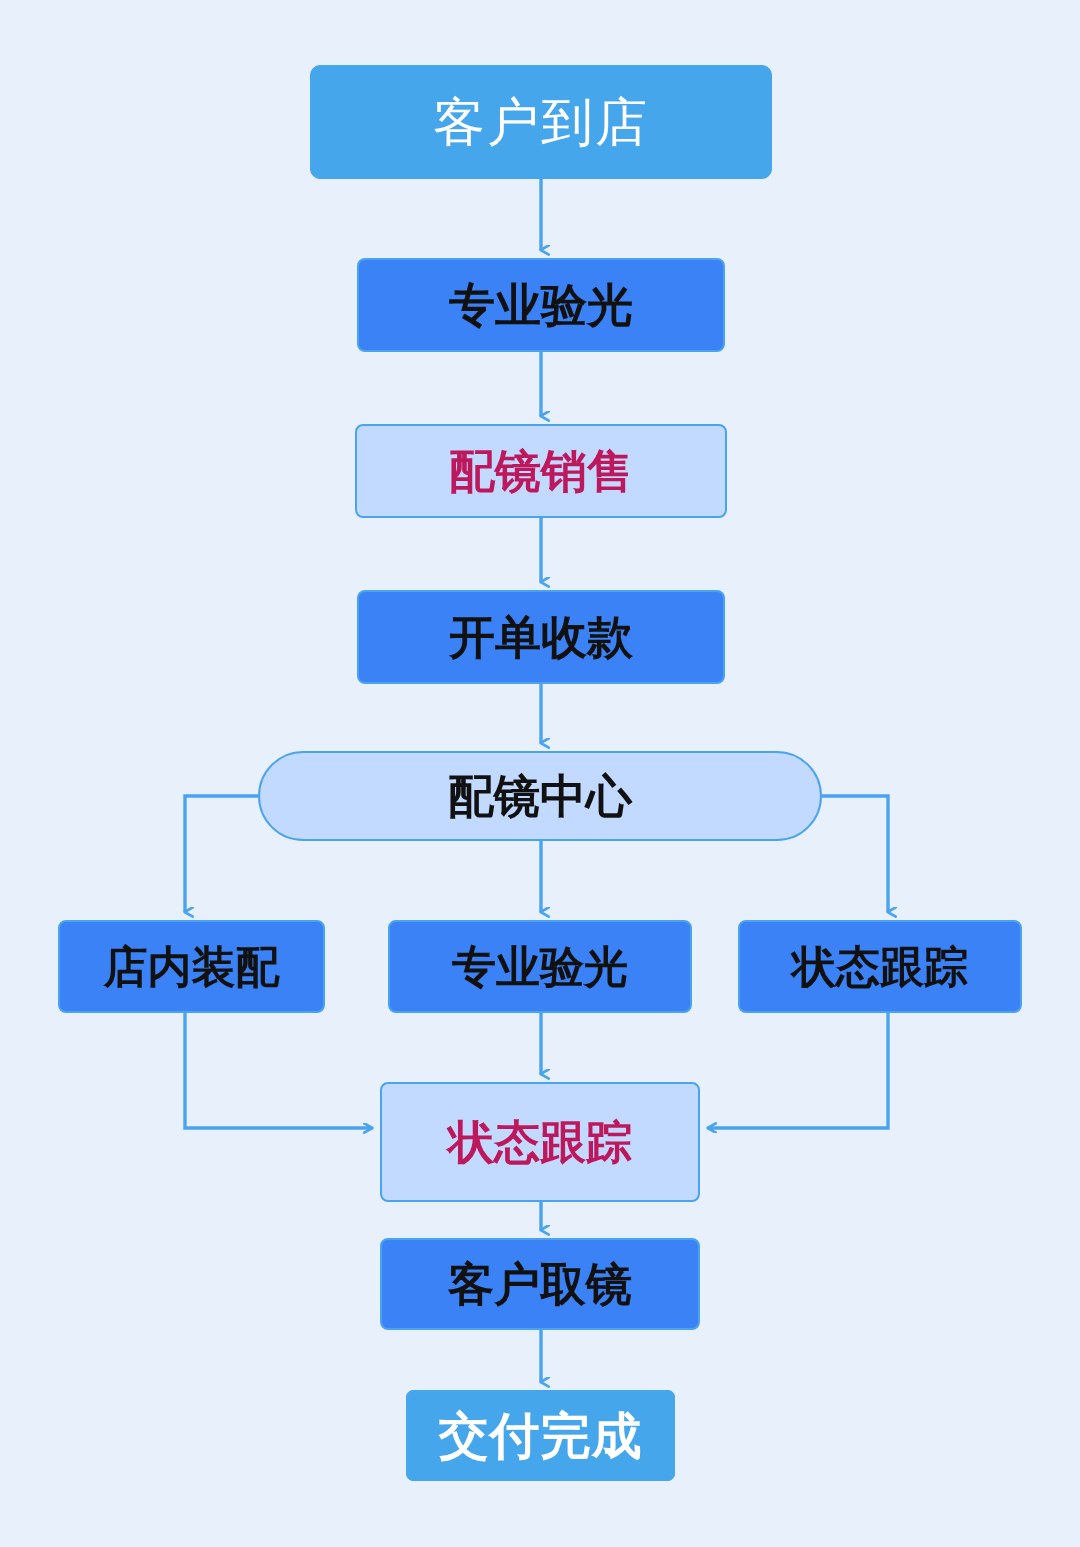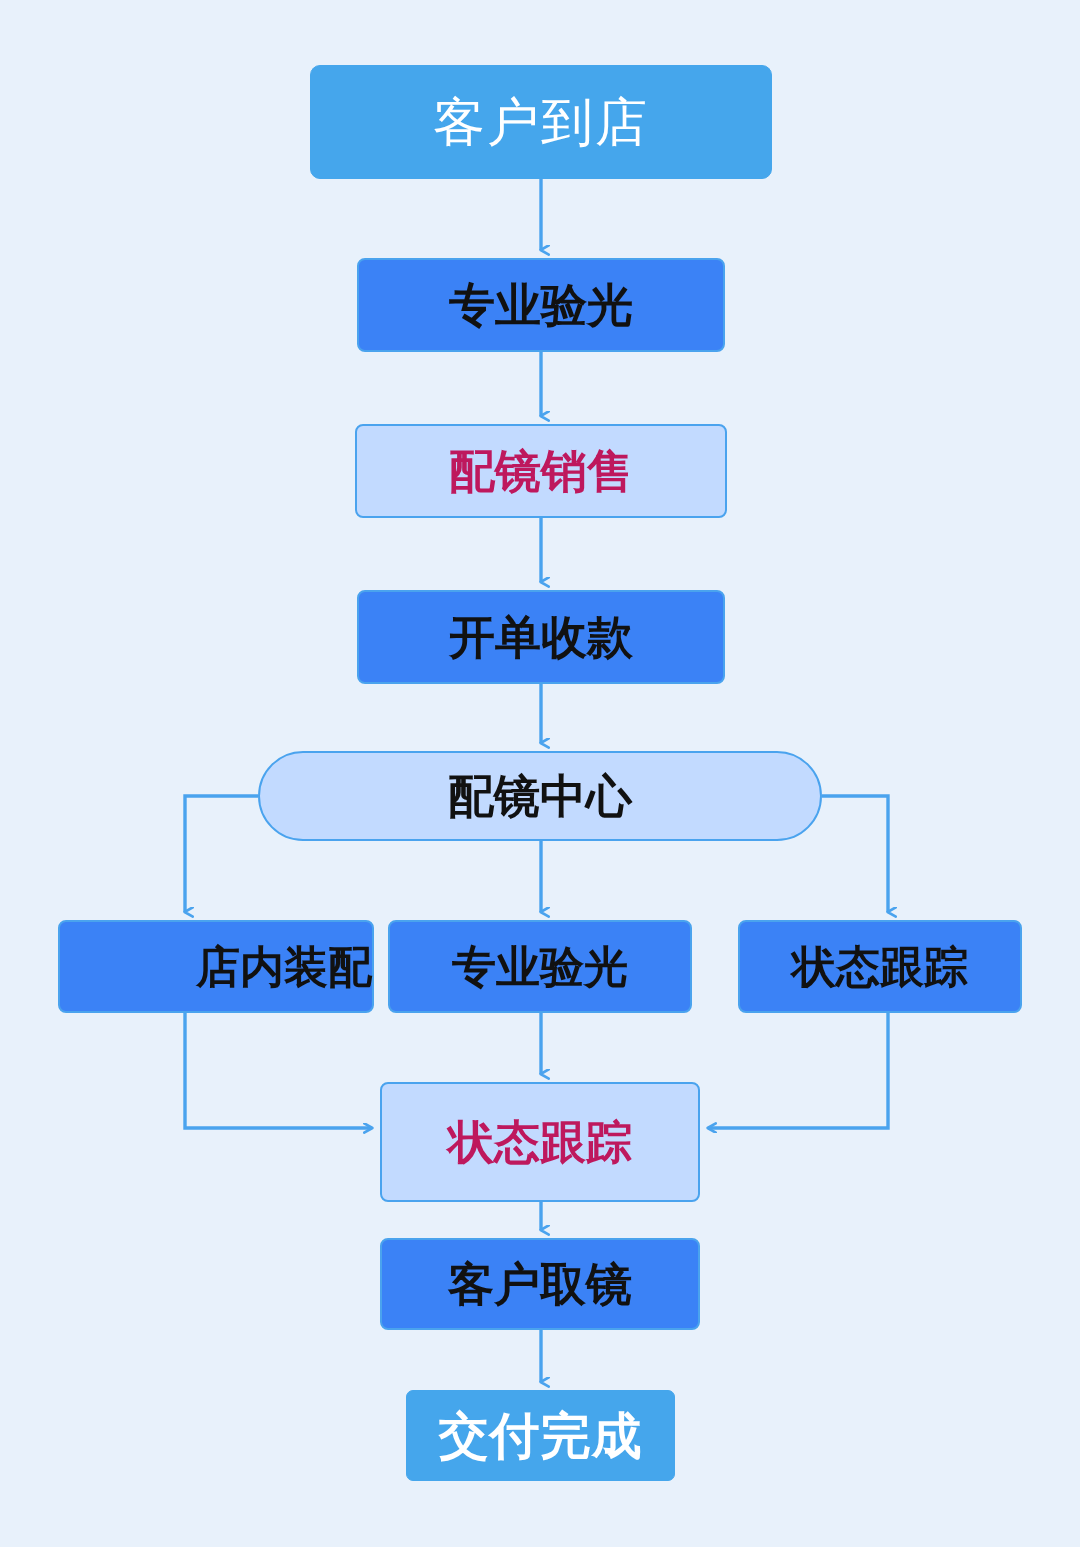--- a/index.html
+++ b/index.html
@@ -155,21 +155,21 @@
   </div>
 
   <div class="node v-plain" style="left:357px; top:590px; width:368px; height:94px;">
     <span class="node-label">开单收款</span>
   </div>
 
   <div class="node v-stadium" style="left:258px; top:751px; width:564px; height:90px;">
     <span class="node-label">配镜中心</span>
   </div>
 
-  <div class="node v-plain v-small" style="left:58px; top:920px; width:316px; height:93px;justify-content:flex-end;">
+  <div class="node v-plain v-small" style="left:58px; top:920px; width:267px; height:93px;">
     <span class="node-label">店内装配</span>
   </div>
 
   <div class="node v-plain v-small" style="left:388px; top:920px; width:304px; height:93px;">
     <span class="node-label">专业验光</span>
   </div>
 
   <div class="node v-plain v-small" style="left:738px; top:920px; width:284px; height:93px;">
     <span class="node-label">状态跟踪</span>
   </div>

